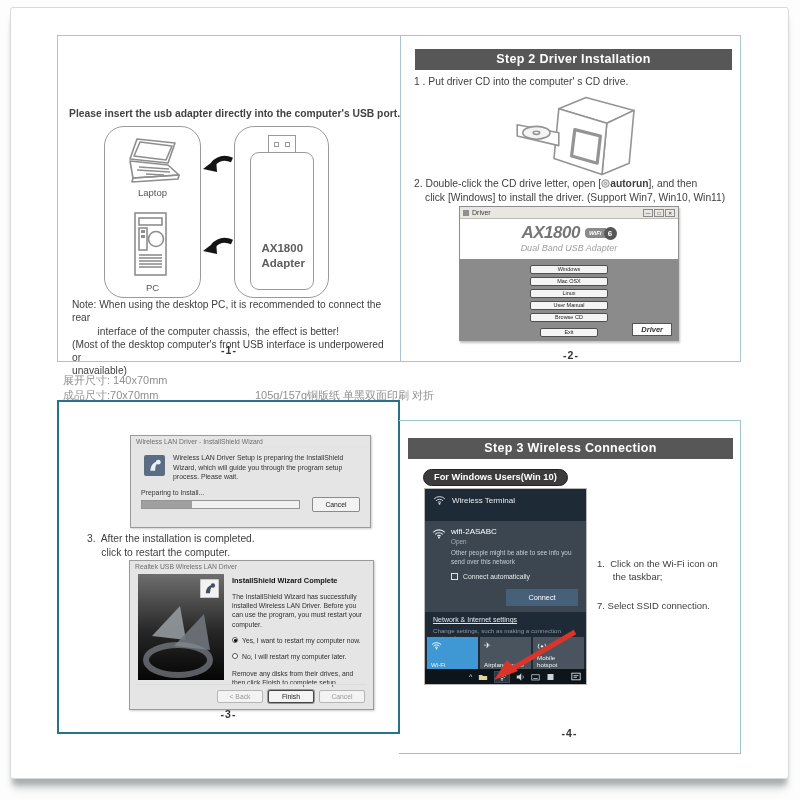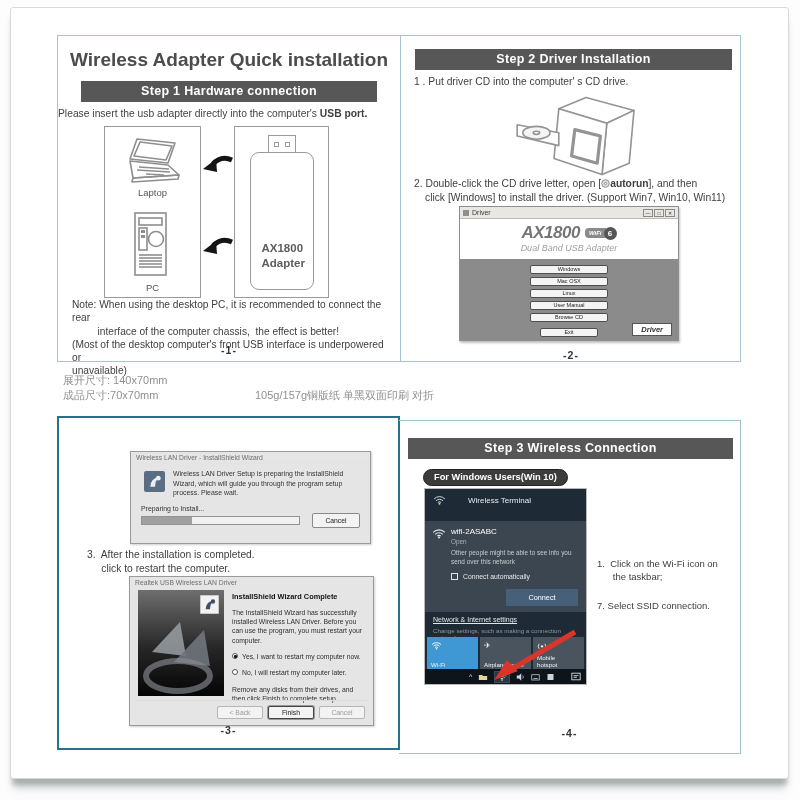--- a/index.html
+++ b/index.html
@@ -11,28 +11,28 @@
   .pre { white-space:pre-wrap; }
 
   
   .step-bar { background:#575757; color:#fff; font-weight:bold; font-size:12.5px; text-align:center; line-height:21px; height:21px; letter-spacing:.3px; }
   .page-num { position:absolute; width:100%; text-align:center; font-weight:bold; font-size:10.5px; color:#333; letter-spacing:1px; }
 
   
   .top-box { position:absolute; left:57px; top:35px; width:684px; height:327px; border:1px solid #a6c5cf; }
   .p1 { position:absolute; left:0; top:0; width:342px; height:325px; }
   .p2 { position:absolute; left:342px; top:0; width:341px; height:325px; border-left:1px solid #a6c5cf; }
-  .p3 { position:absolute; left:57px; top:416px; width:343px; height:334px; border:2px solid #27718b; }
+  .p3 { position:absolute; left:57px; top:400px; width:343px; height:334px; border:2px solid #27718b; }
   .p4 { position:absolute; left:399px; top:420px; width:342px; height:334px; border:1px solid #a0c2cc; border-left:none; }
 
   
   .p1-title { position:absolute; top:13px; width:100%; text-align:center; font-size:19px; font-weight:bold; color:#4c4c4c; }
   .p1-bar { position:absolute; left:23px; top:45px; width:296px; }
-  .p1-instr { position:absolute; top:72px; width:100%; text-align:left; font-size:10.3px; color:#424242; }
-  .illus-box { position:absolute; top:90px; border:1.5px solid #9a9a9a; border-radius:0; background:#fff; }
+  .p1-instr { position:absolute; top:72px; width:100%; text-align:right; font-size:10.3px; color:#424242;font-weight:bold; }
+  .illus-box { position:absolute; top:90px; border:1.5px solid #9a9a9a; border-radius:20px; background:#fff; }
   .box-devices { left:46px; width:97px; height:172px; }
   .box-adapter { left:176px; width:95px; height:172px; }
   .dev-label { position:absolute; width:100%; text-align:center; font-size:9.5px; color:#555; }
   .swoosh-arrow { position:absolute; width:30px; height:24px; }
   .usb-conn { position:absolute; left:50%; transform:translateX(-50%); top:8px; width:28px; height:18px; border:1.8px solid #9a9a9a; display:flex; justify-content:center; align-items:center; gap:6px; background:#fff; }
   .usb-conn i { width:5px; height:5px; border:1.4px solid #9a9a9a; display:block; }
   .usb-body { position:absolute; left:50%; transform:translateX(-50%); top:25px; width:64px; height:138px; border:1.8px solid #9a9a9a; border-radius:9px; background:#fff; }
   .usb-label { position:absolute; left:11px; top:88px; font-size:11.5px; font-weight:600; color:#5d5d5d; line-height:1.3; }
   .p1-note { position:absolute; left:14px; top:262px; width:318px; font-size:10.2px; color:#404040; line-height:1.3; }
 
@@ -91,21 +91,21 @@
   .dlg2-btnrow { position:absolute; right:8px; bottom:6px; display:flex; gap:5px; }
   .dlg2-btnrow .btn-sm { width:46px; height:13px; line-height:11px; }
   .btn-dis { color:#9b9b9b; border-color:#b5b5b5; }
   .btn-def { border-color:#444; box-shadow:0 0 0 1px #999; }
   .dlg2-sep { position:absolute; left:6px; right:6px; bottom:24px; border-top:1px solid #dcdcdc; }
 
   
   .p4-bar { position:absolute; left:9px; top:17px; width:325px; }
   .users-badge { position:absolute; left:24px; top:48px; background:#3c3c3c; color:#fff; font-size:9.3px; font-weight:bold; padding:2px 10px 3px 10px; border-radius:9px; border:1px solid #222; }
   .flyout { position:absolute; left:25px; top:67px; width:163px; height:197px; background:#1e2a35; border:1px solid #b9b9b9; overflow:hidden; }
-  .fly-head { position:absolute; left:8px; top:6px; display:flex; align-items:center; gap:22px; color:#e8ecef; font-size:8px; }
+  .fly-head { position:absolute; left:8px; top:6px; display:flex; align-items:center; gap:6px; color:#e8ecef; font-size:8px; }
   .net-card { position:absolute; left:0; top:32px; width:100%; height:91px; background:#3c4651; }
   .net-ssid { position:absolute; left:26px; top:6px; font-size:8px; color:#fff; }
   .net-open { position:absolute; left:26px; top:17px; font-size:6.4px; color:#a7b0b8; }
   .net-warn { position:absolute; left:26px; top:28px; width:122px; font-size:6.4px; color:#c5ccd2; line-height:1.35; }
   .net-chk { position:absolute; left:26px; top:52px; display:flex; align-items:center; gap:5px; font-size:6.8px; color:#e4e8eb; }
   .net-chk i { width:7px; height:7px; border:1px solid #dfe3e7; display:block; }
   .connect-btn { position:absolute; right:8px; top:68px; width:72px; height:17px; background:#46607a; color:#fff; font-size:7.3px; text-align:center; line-height:17px; }
   .fly-link { position:absolute; left:8px; top:127px; font-size:7px; color:#e1e6ea; text-decoration:underline; }
   .fly-cap { position:absolute; left:8px; top:138px; font-size:6.2px; color:#8f98a1; }
   .tiles { position:absolute; left:2px; top:148px; display:flex; gap:2px; }
@@ -122,22 +122,20 @@
 </style>
 </head>
 <body>
 
 <div class="canvas">
   <div class="sheet"></div>
 
   <div class="top-box">
 
     <div class="p1">
-      <div class="p1-title">Wireless Adapter Quick installation</div>
-      <div class="step-bar p1-bar">Step 1  Hardware connection</div>
       <div class="p1-instr"><span>Please insert the usb adapter directly into the computer's </span><b>USB port.</b></div>
 
       <div class="illus-box box-devices">
         <svg class="abs" style="left:16px; top:10px;" width="66" height="48" viewBox="0 0 66 48">
           <g fill="none" stroke="#8e8e8e" stroke-width="1.6" stroke-linejoin="round">
             <polygon points="16,2 54,6 47,26 9,22"></polygon>
             <polygon points="19,5 51,9 45,23 13,19"></polygon>
             <polygon points="9,24 47,28 58,38 12,41"></polygon>
             <polygon points="12,41 58,38 57,42 11,45"></polygon>
             <line x1="18" y1="30" x2="48" y2="32"></line>

